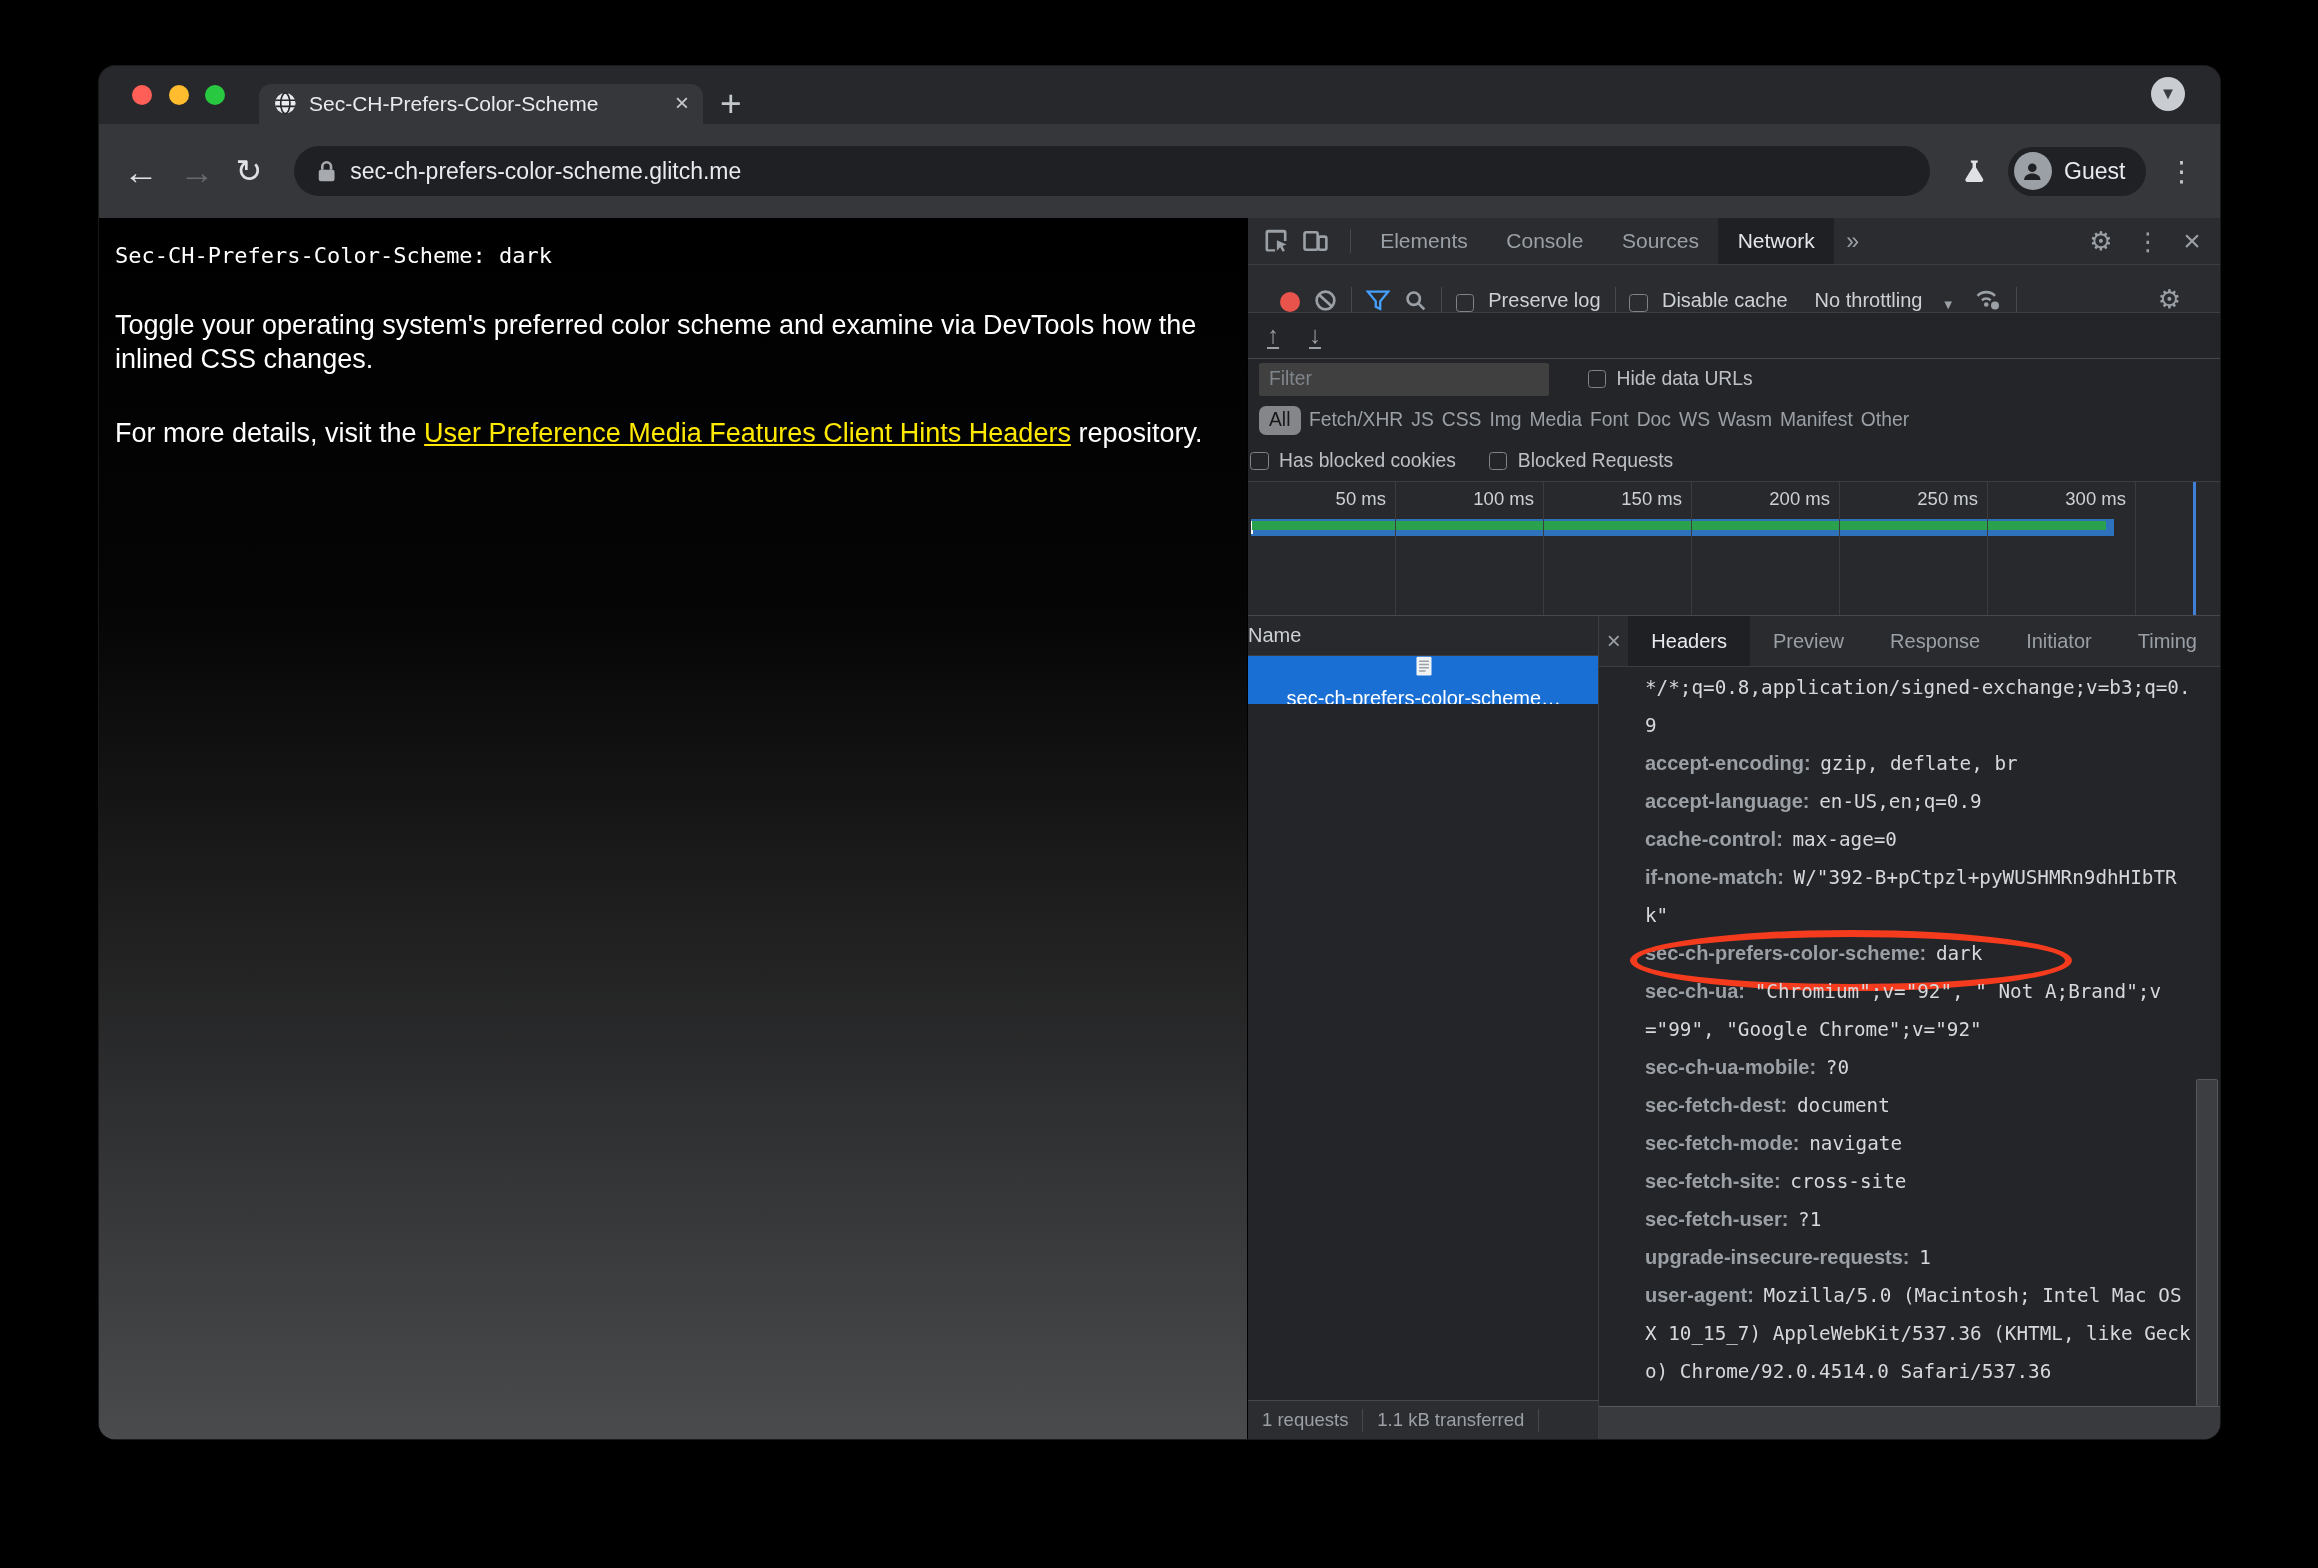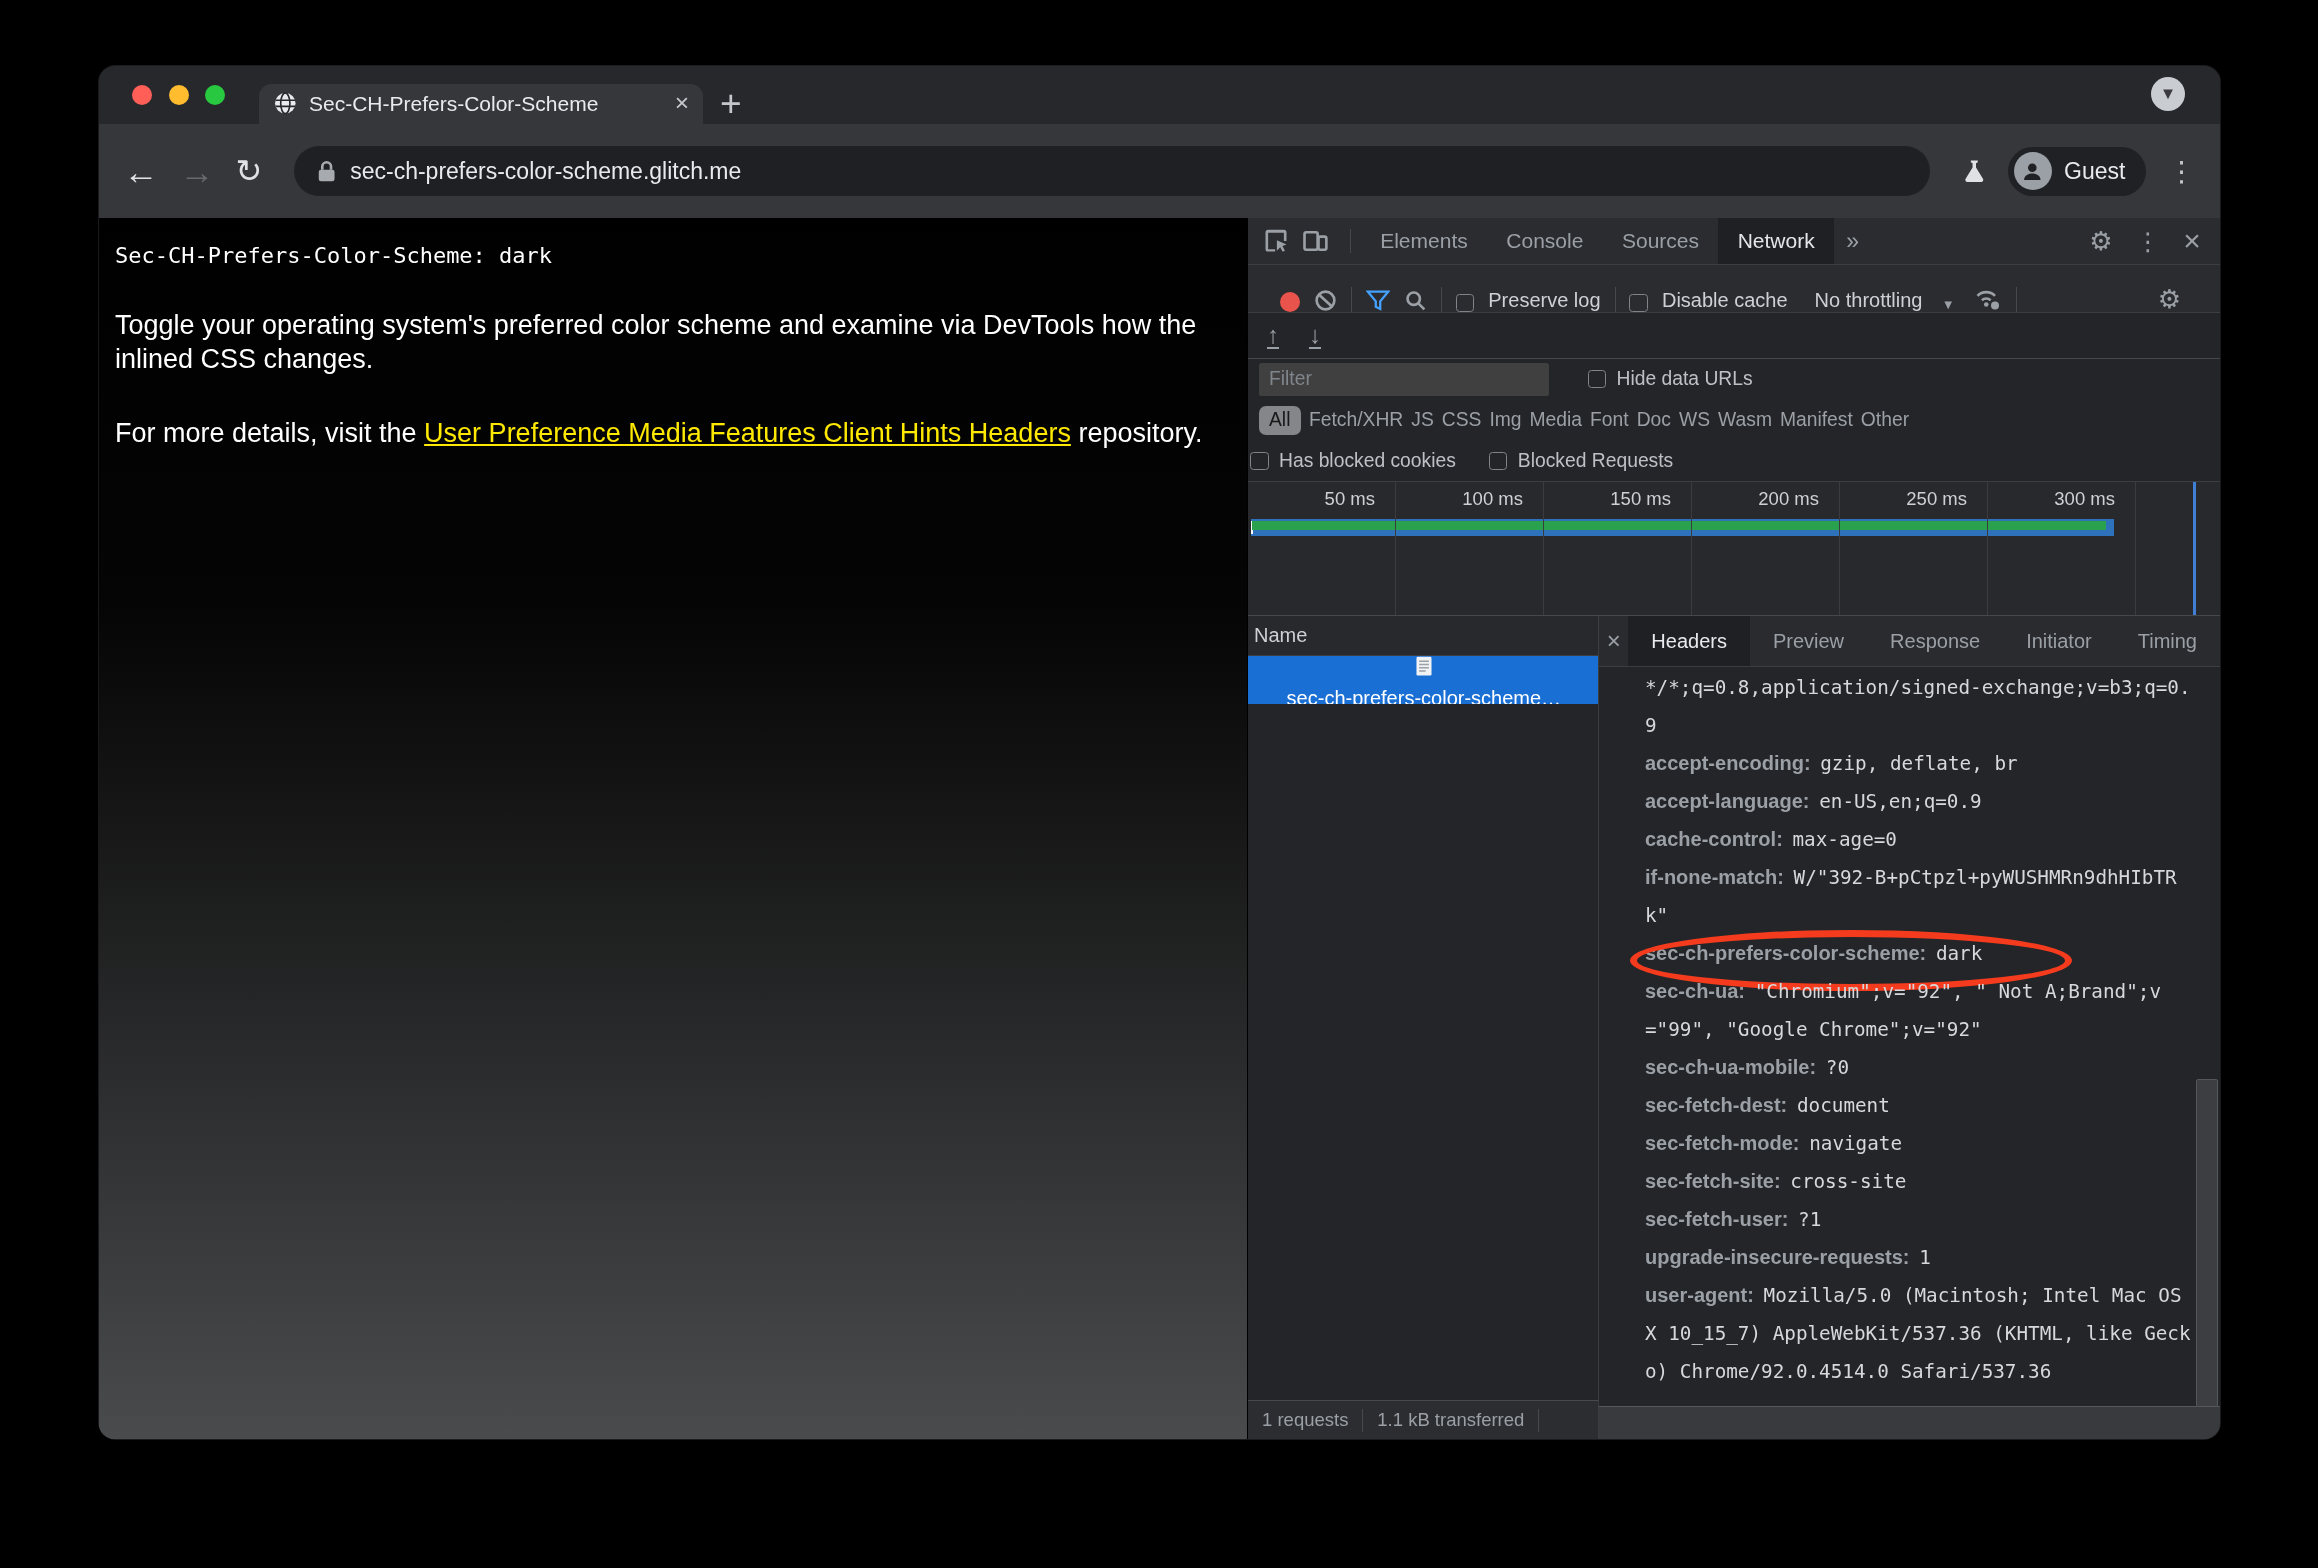--- a/index.html
+++ b/index.html
@@ -84,30 +84,30 @@
   .chip { font-size:19.3px; color:#9aa0a6; }
   .chip.active { background:#848689; color:#17181a; border-radius:7px; padding:3.5px 10.5px; }
 
   .dt-cookierow { height:41px; border-bottom:0.9px solid #3c3d41; display:flex; align-items:center;
                   padding-left:2px; gap:33px; flex:0 0 auto; }
 
   .dt-timeline { position:relative; height:134px; background:#28292c; border-bottom:0.9px solid #47484b;
                  display:flex; flex:0 0 auto; overflow:hidden; }
   .tickcell { width:148px; border-right:0.9px solid #3b3c3f; position:relative; flex:0 0 auto; }
   .dt-timeline div.tickcell:first-of-type { width:145px; }
-  .ticklabel { position:absolute; top:6.2px; right:20px; font-size:18.5px; color:#cdd1d5; white-space:nowrap; }
+  .ticklabel { position:absolute; top:6.2px; right:9px; font-size:18.5px; color:#cdd1d5; white-space:nowrap; }
   .wfbar { position:absolute; left:2.6px; top:37px; width:863px; height:16.7px; background:#2d72ba; }
   .wfbar::after { content:''; position:absolute; left:1.8px; right:8px; top:1.8px; height:9.7px; background:#2aa14d; }
   .wfbar::before { content:''; position:absolute; left:0; top:1.8px; bottom:1.8px; width:2.6px; background:#fff; }
   .loadline { position:absolute; left:945px; top:0; bottom:0; width:2.6px; background:#3f7fd6; }
 
   .dt-table { position:relative; flex:1; min-height:0; }
   .namecol { position:absolute; left:0; top:0; width:351px; bottom:39px; border-right:0.9px solid #3c3d41; }
   .namehdr { height:40px; border-bottom:0.9px solid #3c3d41; background:#28292c; display:flex; align-items:center;
-             padding-left:6px; font-size:20px; color:#cdd1d5; }
+             padding-left:0; font-size:20px; color:#cdd1d5; }
   .reqrow { height:48px; background:#1a6fd4; display:flex; align-items:center; padding:0 8.8px 0 10.5px; gap:10.5px;flex-direction:column; }
   .reqname { font-size:20px; color:#fff; white-space:nowrap; overflow:hidden; }
 
   .statusbar { position:absolute; left:0; bottom:0; width:351px; height:39px; background:#2c2d30;
                border-top:0.9px solid #47484b; border-right:0.9px solid #3c3d41; display:flex; align-items:center;
                padding-left:14px; font-size:18.5px; color:#9aa0a6; }
   .statusbar .vdiv { height:23px; margin:0 14px; }
 
   .details { position:absolute; left:351px; right:0; top:0; bottom:0; display:flex; flex-direction:column; }
   .dtabs { height:51px; background:#2a2b2e; border-bottom:0.9px solid #3c3d41; display:flex; align-items:center; flex:0 0 auto; }

